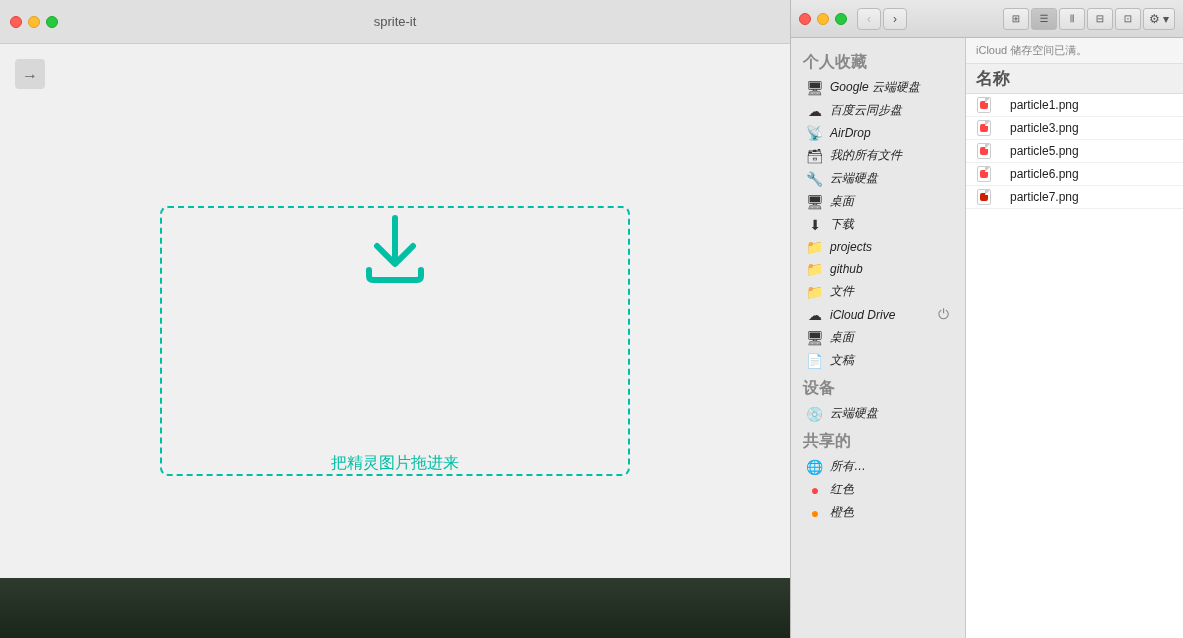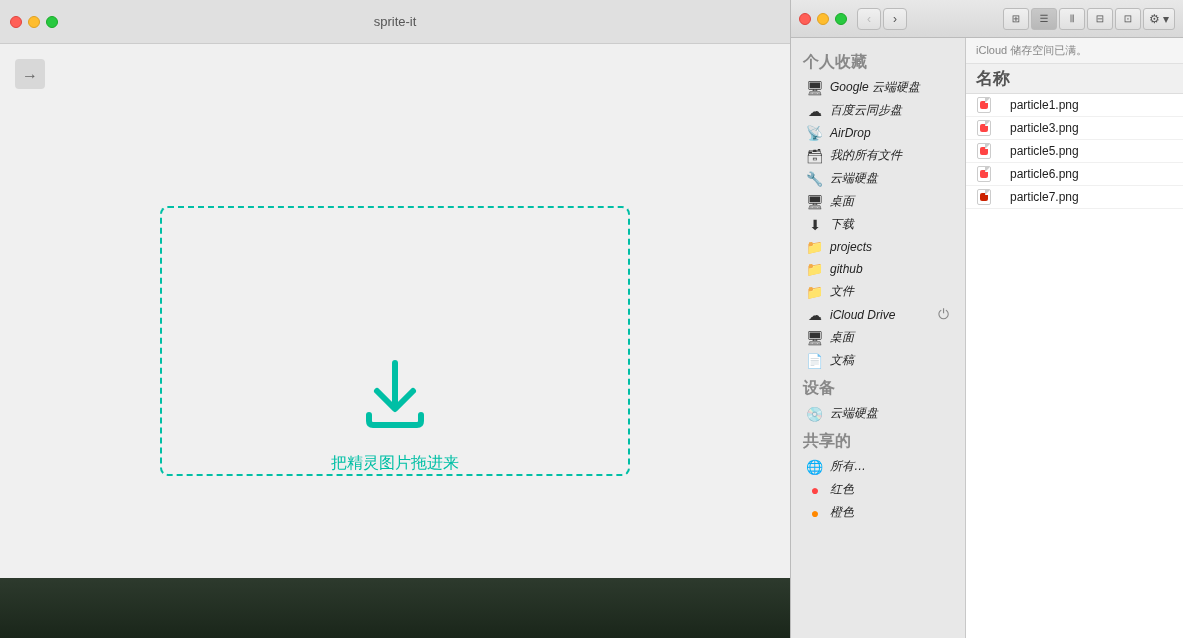--- a/index.html
+++ b/index.html
@@ -75,21 +75,21 @@
       color: #666;
     }
     .drop-zone {
       width: 470px;
       height: 270px;
       border: 2.5px dashed #00bfa5;
       border-radius: 8px;
       display: flex;
       flex-direction: column;
       align-items: center;
-      justify-content: flex-end;
+      justify-content: space-between;
       gap: 20px;
       background: transparent;
     }
     .drop-icon {
       width: 80px;
       height: 80px;
     }
     .drop-text {
       font-size: 16px;
       color: #00bfa5;

